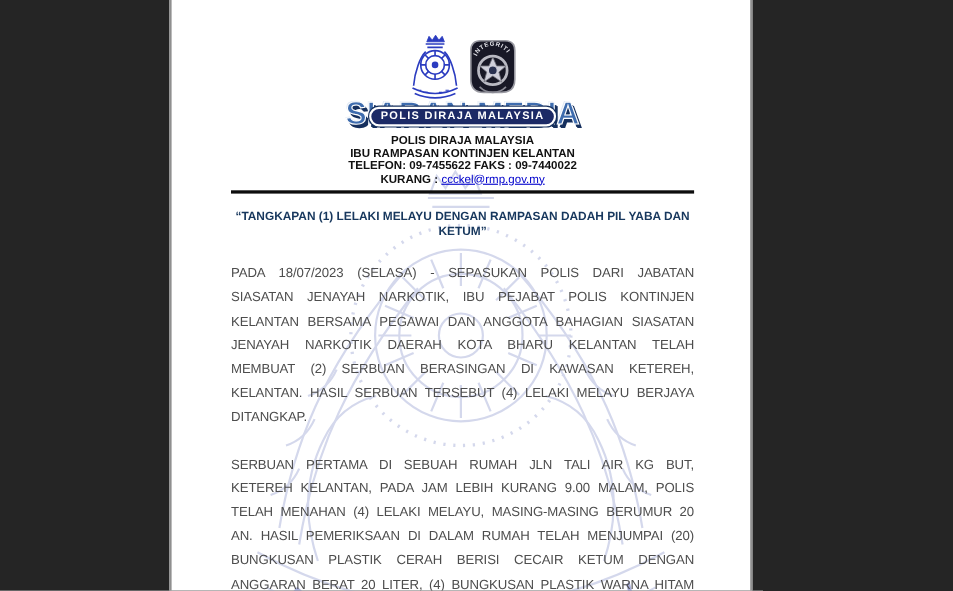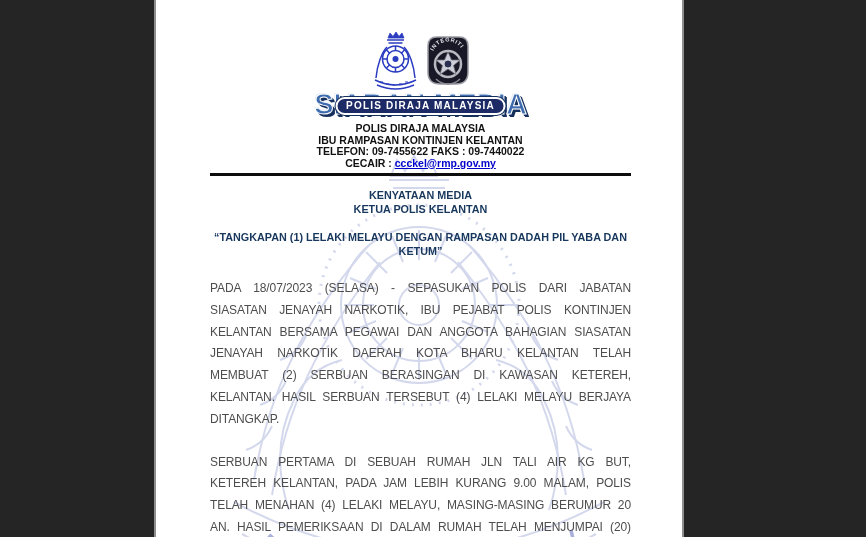--- a/index.html
+++ b/index.html
@@ -31,21 +31,21 @@
   }
   .banner-pill{
     position:absolute;left:50%;top:56%;transform:translate(-50%,-50%);
     background:#1c2a66;color:#ffffff;border:2px solid #ffffff;border-radius:9px;
     box-shadow:0 0 0 1px #16305e;
     font-weight:bold;font-size:10px;letter-spacing:1.2px;line-height:12px;
     padding:1px 9px;white-space:nowrap;
   }
   .hdr-lines{margin-top:3px;text-align:center;color:#111111;}
   .hdr-line{font-weight:bold;font-size:10.5px;line-height:11.5px;}
-  .email-link{color:#0000cc;text-decoration:underline;font-weight:bold;}
+  .email-link{color:#0000cc;text-decoration:underline;font-weight:normal;}
   .rule{margin-top:4px;border-top:3px solid #0d0d0d;width:100%;}
   
   .doc-heading{margin-top:12px;text-align:center;color:#17375d;font-weight:bold;
     font-size:10.8px;line-height:14px;}
   .doc-title{margin-top:14px;text-align:center;color:#17375d;font-weight:bold;
     font-size:10.8px;line-height:14px;}
   .body-par{
     margin:0;margin-top:20px;text-align:justify;color:#4d4d4d;
     font-size:12px;letter-spacing:-0.1px;line-height:21.8px;word-spacing:1px;
   }
@@ -128,31 +128,27 @@
     <div class="banner">
       <span class="banner-big">SIARAN MEDIA</span>
       <span class="banner-pill">POLIS DIRAJA MALAYSIA</span>
     </div>
 
     <div class="hdr-lines">
       <div class="hdr-line">POLIS DIRAJA MALAYSIA</div>
       <div class="hdr-line">IBU RAMPASAN KONTINJEN KELANTAN</div>
       <div class="hdr-line">TELEFON: 09-7455622 FAKS : 09-7440022</div>
       <div class="hdr-line">
-        <span>CECAIR :</span>
+        <span>KURANG :</span>
         <a href="#" class="email-link">ccckel@rmp.gov.my</a>
       </div>
     </div>
 
     <div class="rule"></div>
 
-    <div class="doc-heading">
-      <div>KENYATAAN MEDIA</div>
-      <div>KETUA POLIS KELANTAN</div>
-    </div>
 
     <div class="doc-title">“TANGKAPAN (1) LELAKI MELAYU DENGAN RAMPASAN DADAH PIL YABA DAN KETUM”</div>
 
     <p class="body-par">PADA 18/07/2023 (SELASA) - SEPASUKAN POLIS DARI JABATAN SIASATAN JENAYAH NARKOTIK, IBU PEJABAT POLIS KONTINJEN KELANTAN BERSAMA PEGAWAI DAN ANGGOTA BAHAGIAN SIASATAN JENAYAH NARKOTIK DAERAH KOTA BHARU KELANTAN TELAH MEMBUAT (2) SERBUAN BERASINGAN DI KAWASAN KETEREH, KELANTAN. HASIL SERBUAN TERSEBUT (4) LELAKI MELAYU BERJAYA DITANGKAP.</p>
     <p class="body-par">SERBUAN PERTAMA DI SEBUAH RUMAH JLN TALI AIR  KG BUT, KETEREH KELANTAN, PADA JAM LEBIH KURANG 9.00 MALAM, POLIS TELAH MENAHAN (4) LELAKI MELAYU, MASING-MASING BERUMUR 20 AN. HASIL PEMERIKSAAN DI DALAM RUMAH TELAH MENJUMPAI (20) BUNGKUSAN PLASTIK CERAH BERISI CECAIR KETUM DENGAN ANGGARAN BERAT 20 LITER, (4) BUNGKUSAN PLASTIK WARNA HITAM DIMANA SETIAP SATU BUNGKUSAN MENGANDUNGI BUNGKUSAN-BUNGKUSAN PLASTIK CERAH BERISI DAUN-DAUN KEHIJAUAN DISYAKI DAUN KETUM DENGAN ANGGARAN BERAT 40 KILOGRAM. PEMERIKSAAN LANJUT TURUT MENJUMPAI SATU KOTAK ROKOK BERTULIS GUDANG GARAM DIDALAMNYA TERDAPAT SATU PAKET PLASTIK CERAH BERISI (2) PIL KEMERAHAN DISYAKI PIL YABA. TURUT DIRAMPAS (2) TONG GAS WARNA HIJAU</p>
 
   </div>
 </div>
 
 </body></html>

